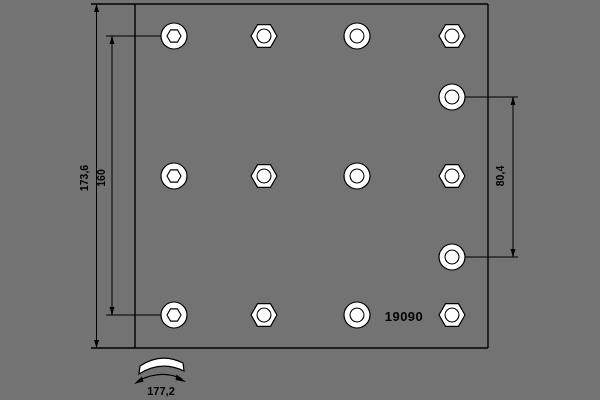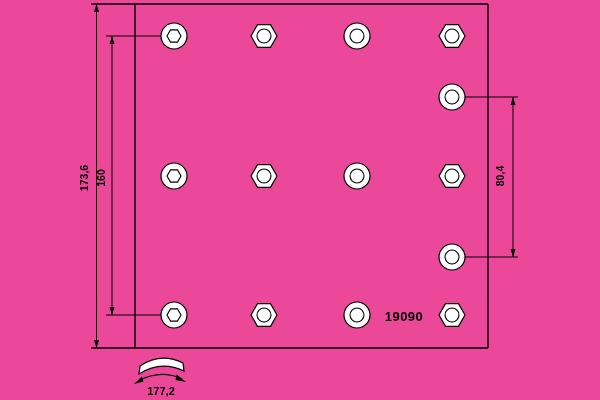--- a/index.html
+++ b/index.html
@@ -5,21 +5,21 @@
   html, body {
     margin: 0;
     padding: 0;
     background: #ffffff;
     font-family: "Liberation Sans", sans-serif;
   }
   .page {
     position: relative;
     width: 600px;
     height: 400px;
-    background: #ec4899;
+    background: #737373;
     overflow: hidden;
   }
   svg {
     display: block;
   }
   .outline      { stroke: #000; stroke-width: 1.4; fill: none; }
   .hole-outer   { stroke: #000; stroke-width: 1.2; fill: #fff; }
   .hole-inner   { stroke: #000; stroke-width: 1.1; fill: #fff; }
   .dimline      { stroke: #000; stroke-width: 1; fill: none; }
   .arrow        { fill: #000; stroke: none; }

